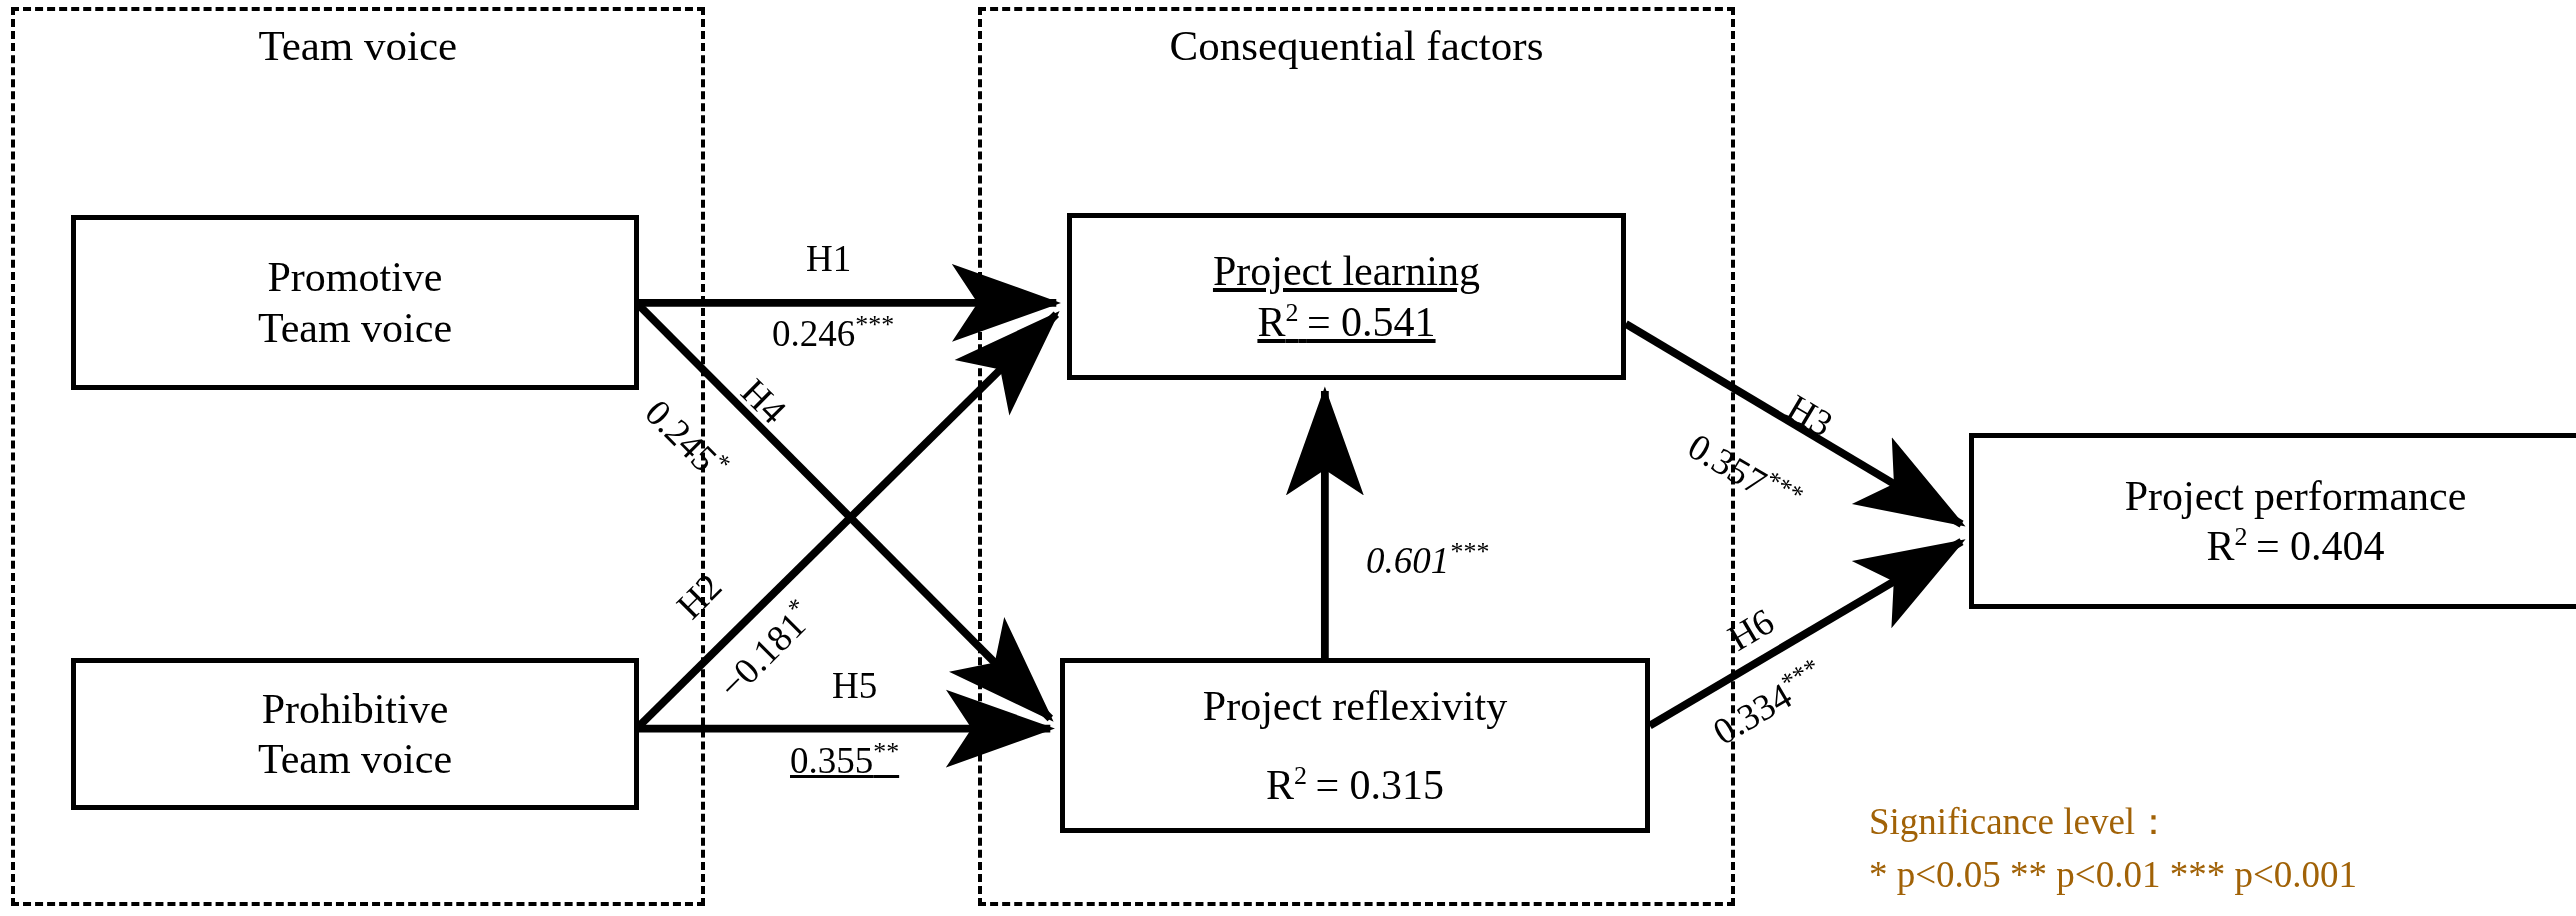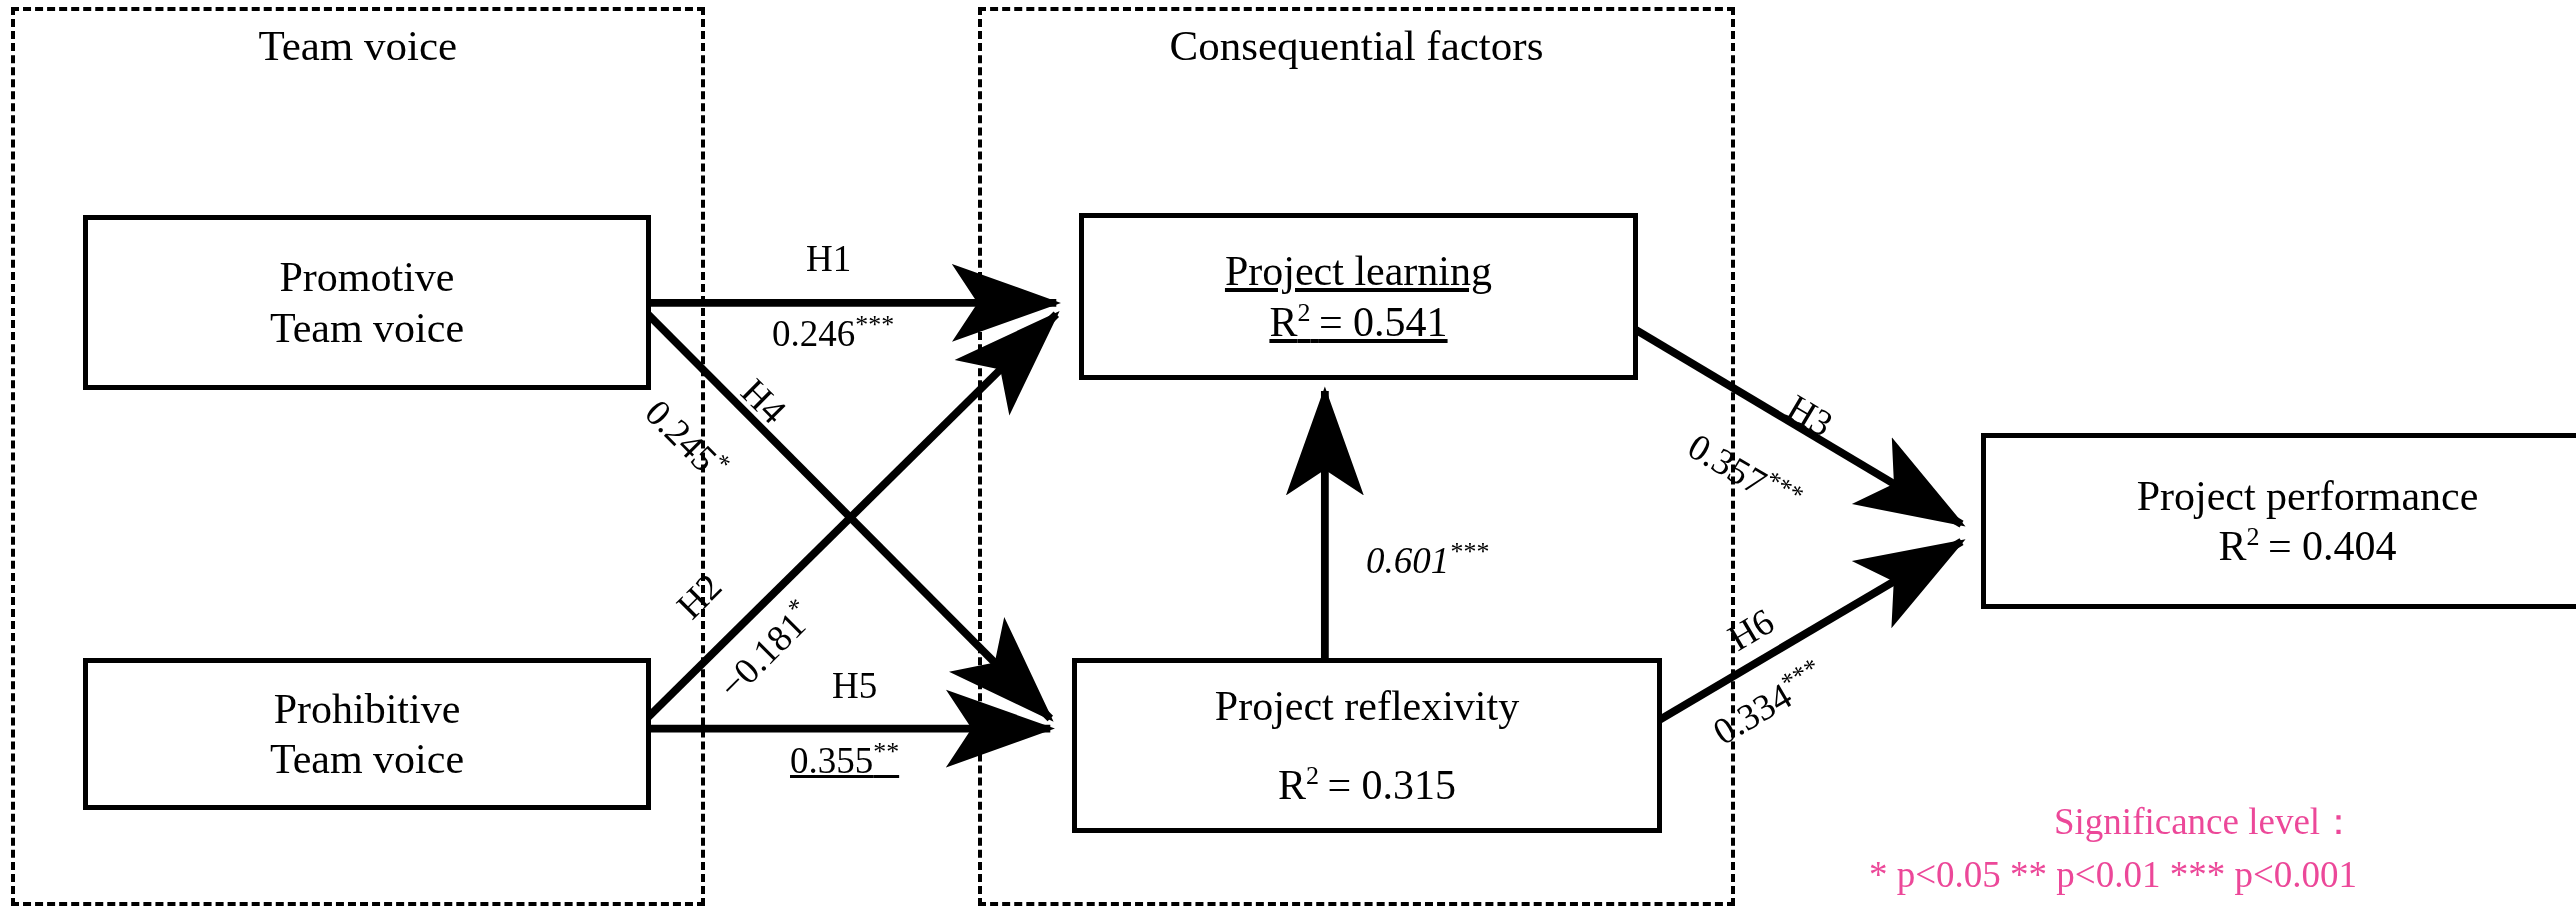--- a/index.html
+++ b/index.html
@@ -44,21 +44,20 @@
     box-sizing: border-box;
     background: #ffffff;
     display: flex;
     flex-direction: column;
     align-items: center;
     justify-content: center;
     text-align: left;
     font-size: 42px;
     line-height: 1.20;
     color: #000000;
-    margin-left: 12px;
   }
   .node .ln { display: block; white-space: nowrap; }
   .rsq { white-space: nowrap; }
   .rsq sup { font-size: 0.62em; vertical-align: super; line-height: 0; }
   
   .plabel {
     position: absolute;
     font-size: 37px;
     line-height: 1;
     white-space: nowrap;
@@ -66,22 +65,21 @@
   }
   .plabel sup { font-size: 0.70em; vertical-align: super; line-height: 0; }
   .rot-dn { transform-origin: left top; }
   .rot-up { transform-origin: left top; }
   
   .legend {
     position: absolute;
     font-size: 37px;
     line-height: 1.42;
     white-space: nowrap;
-    color: #ec4899;
-    text-align: right;
+    color: #a16207;
   }
   .legend .lrow { display: block; }
 </style>
 </head>
 <body>
 
 <div id="stage">
 
   <svg id="wire" viewBox="0 0 4297 1529">
     <defs>

